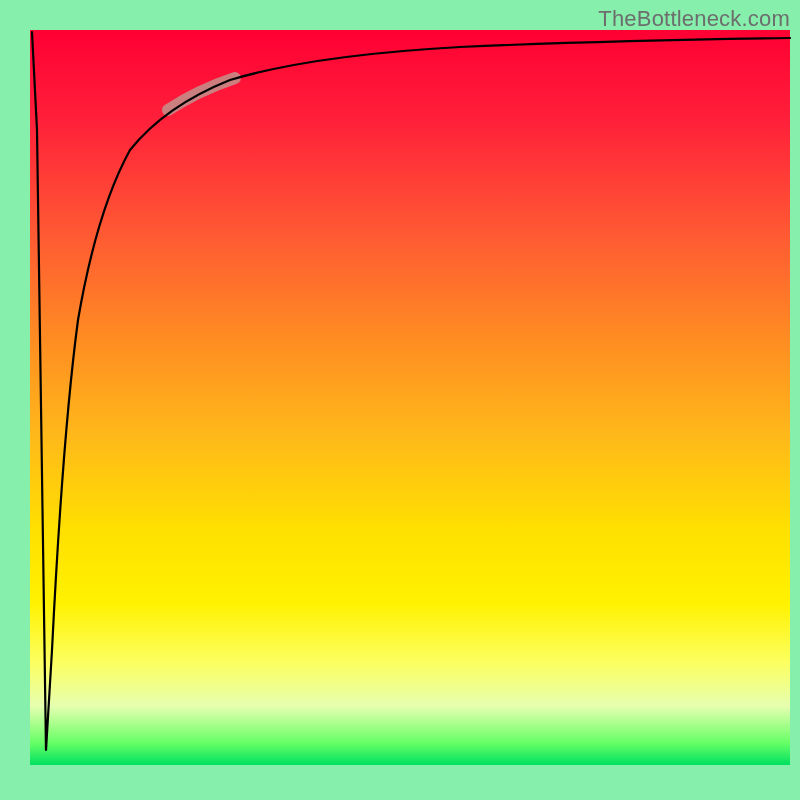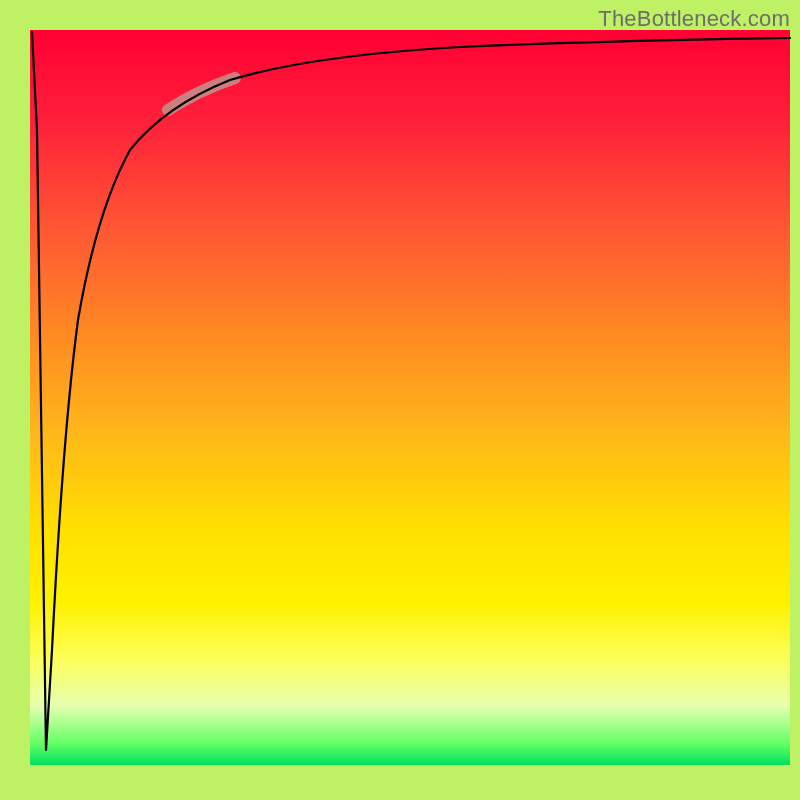--- a/index.html
+++ b/index.html
@@ -8,21 +8,21 @@
     width: 800px;
     height: 800px;
     background: #000;
     font-family: Arial, Helvetica, sans-serif;
     overflow: hidden;
   }
   .frame {
     position: relative;
     width: 800px;
     height: 800px;
-    background: #bef264;
+    background: #86efac;
   }
   .plot-area {
     position: absolute;
     left: 30px;
     top: 30px;
     width: 760px;
     height: 735px;
     
     background: linear-gradient(
       to bottom,

